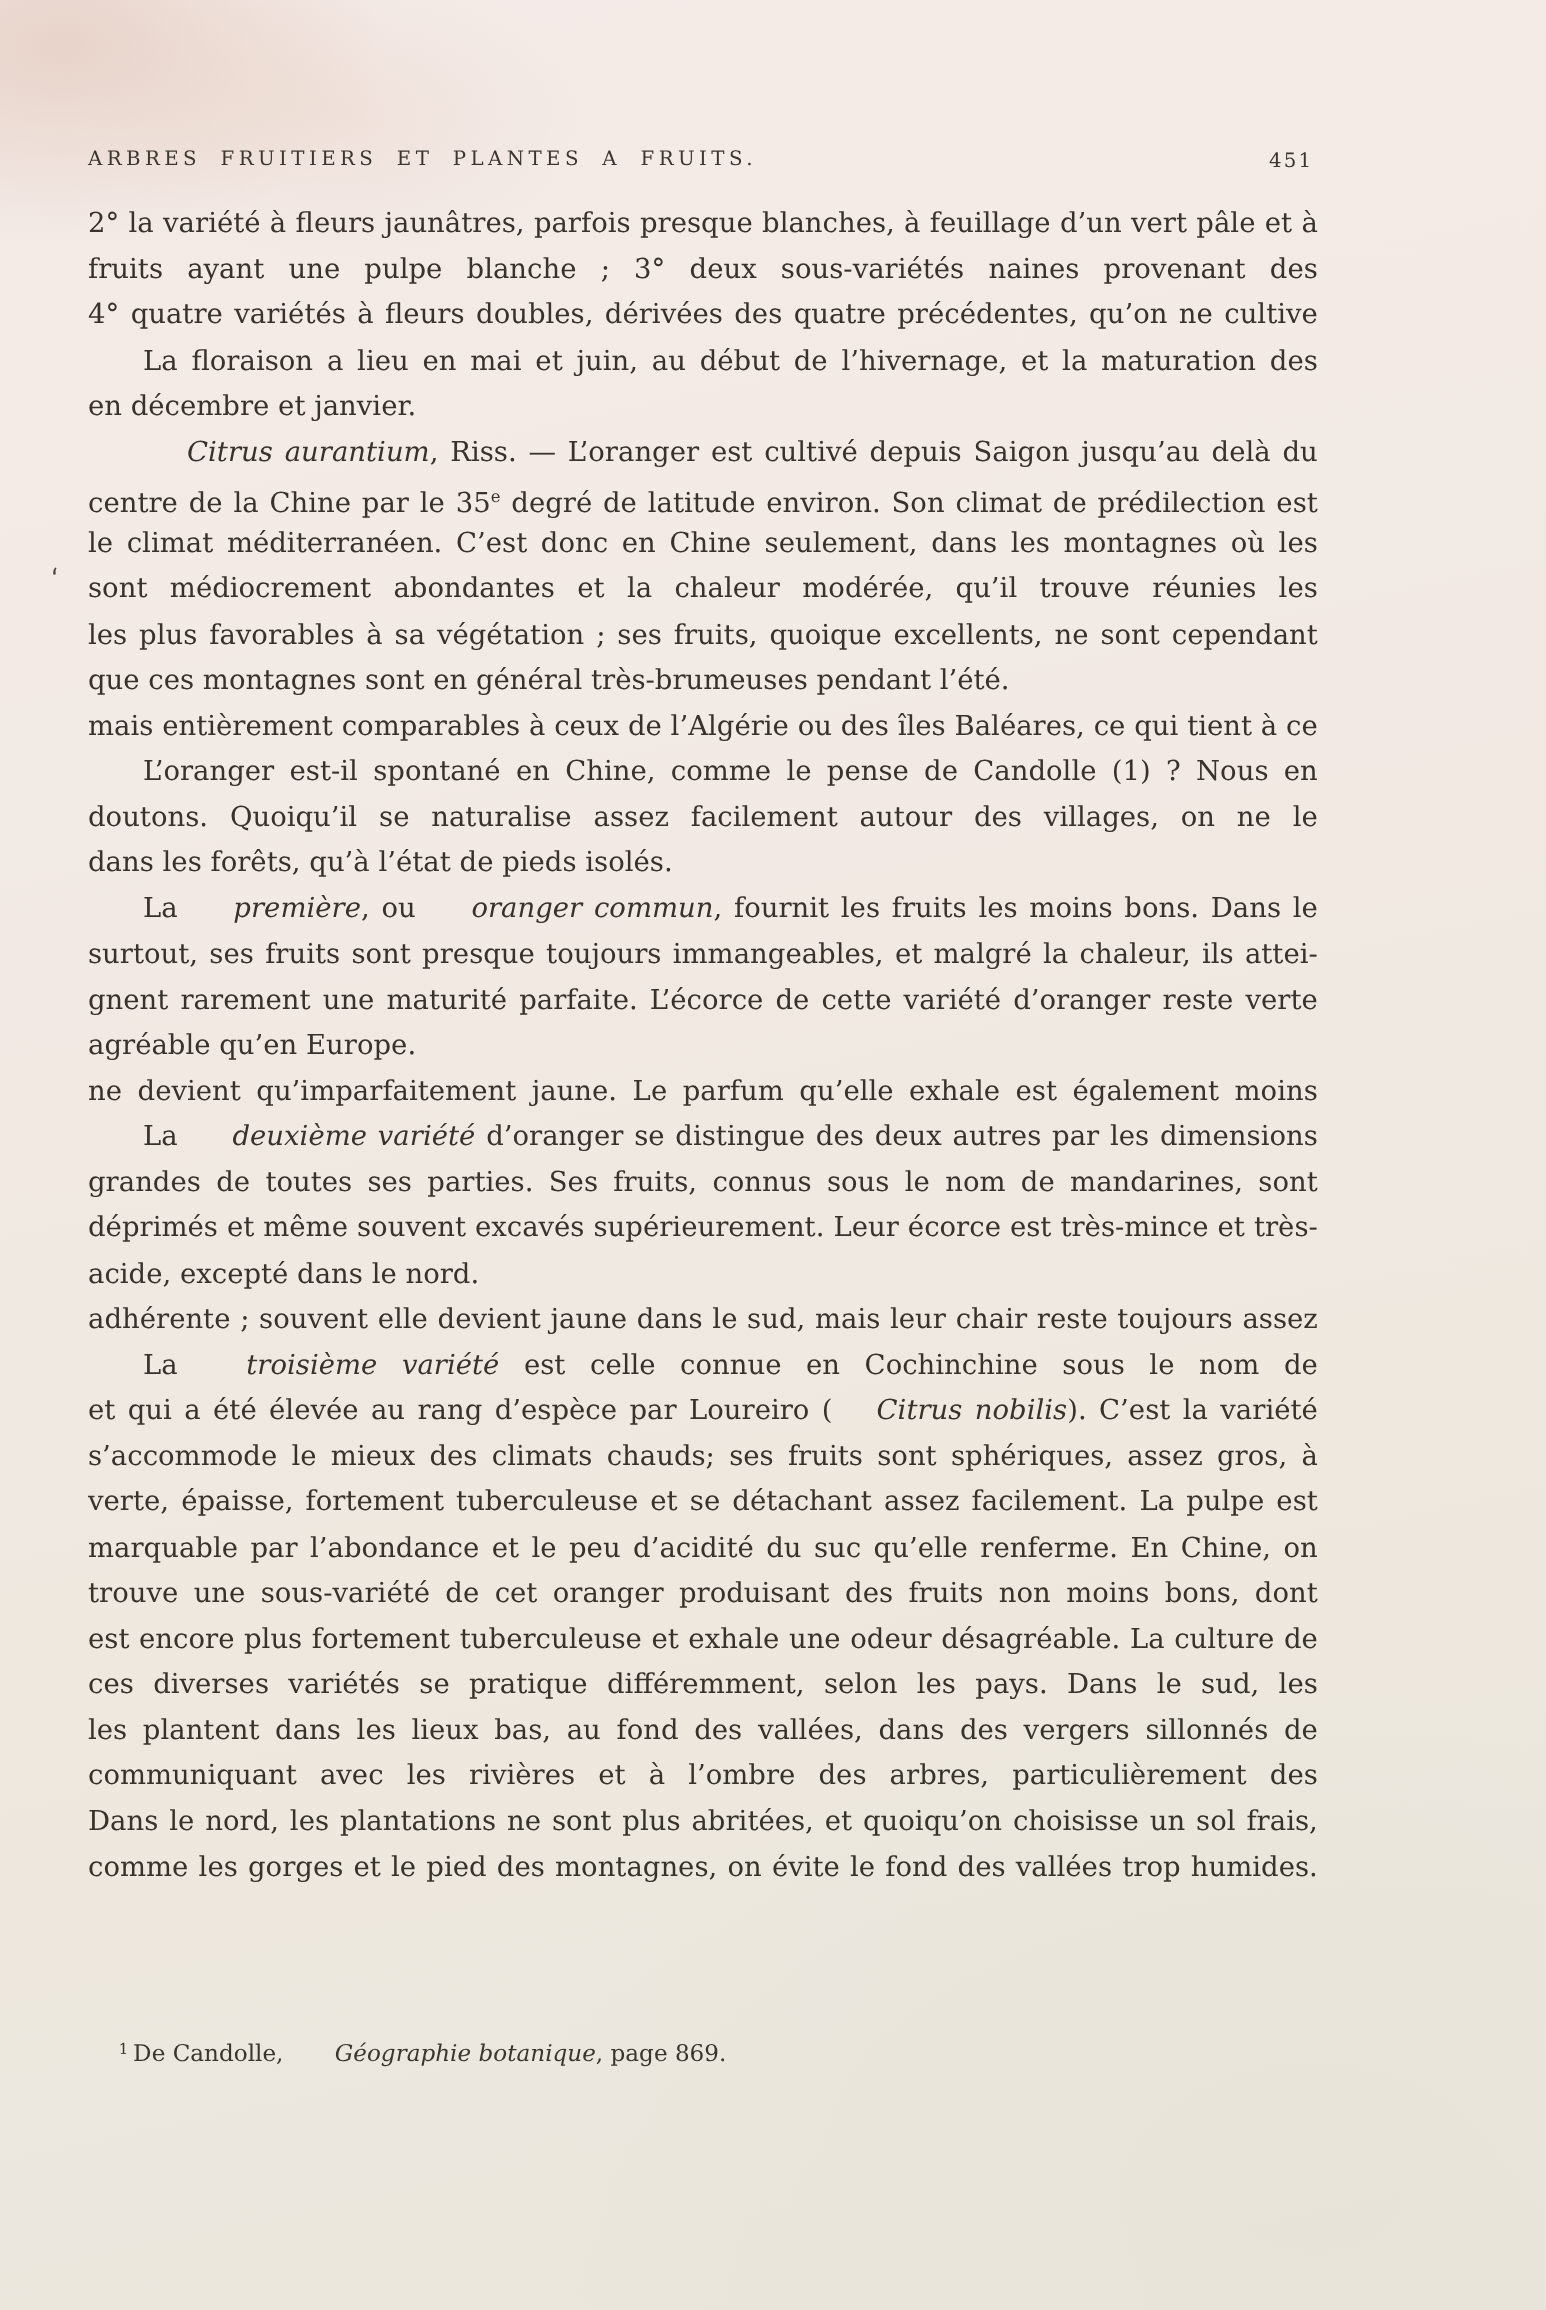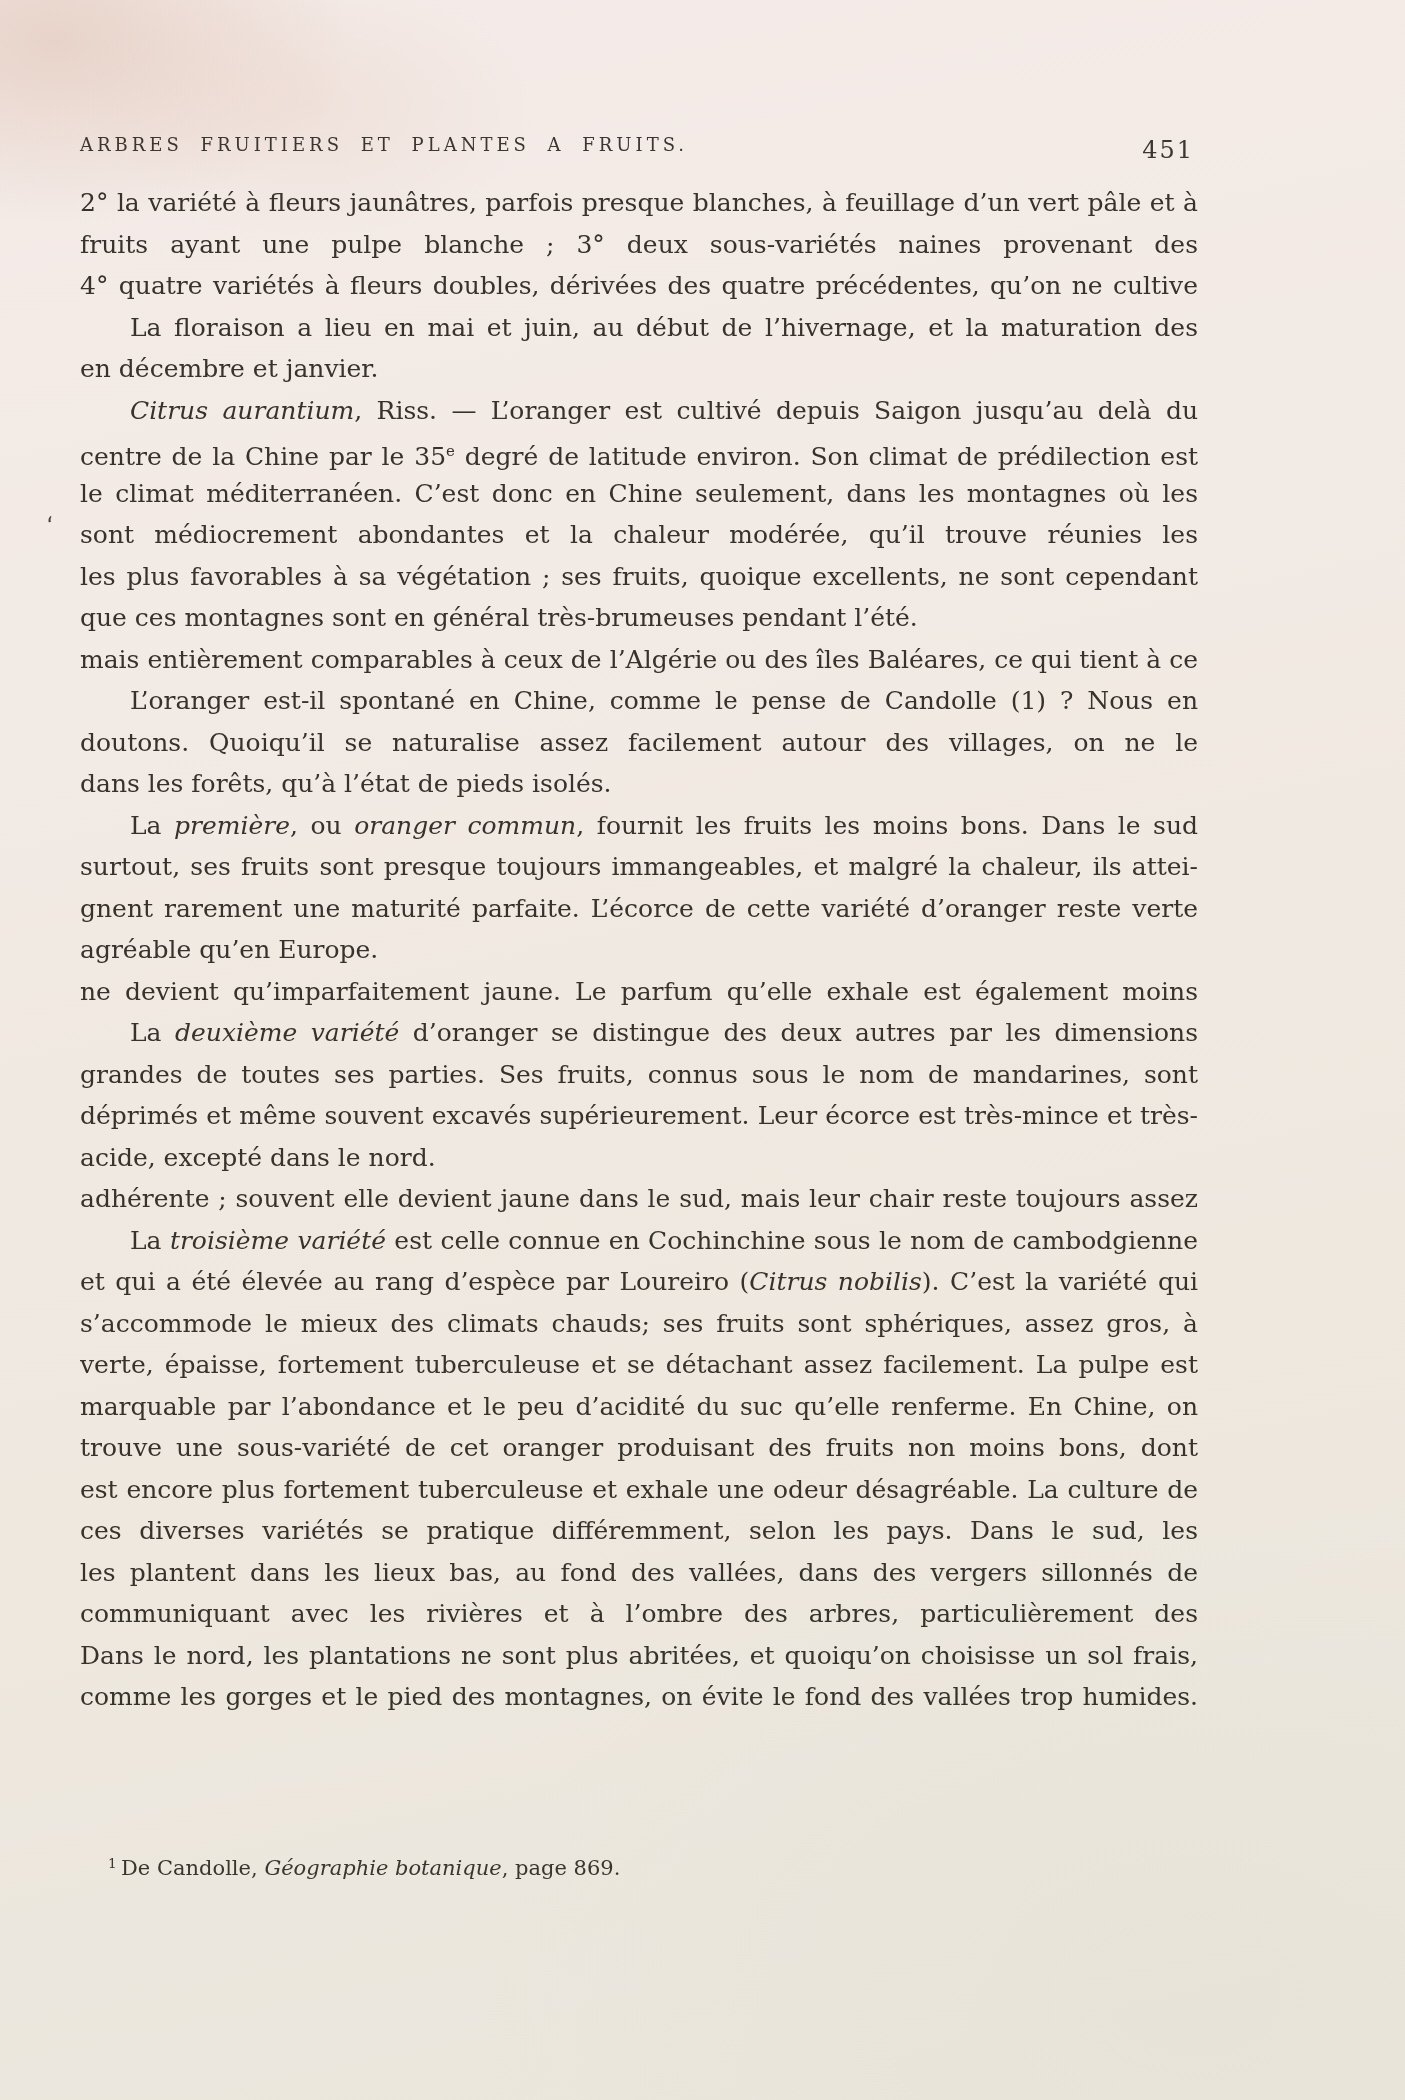--- a/index.html
+++ b/index.html
@@ -25,42 +25,42 @@
   .header-title {
     text-align: left;
     font-size: 18px;
     letter-spacing: 4px;
     word-spacing: 8px;
     color: #3b3631;
     white-space: nowrap;
   }
   .page-number {
     position: absolute; right: 4px; top: 2px;
-    font-size: 24px; letter-spacing: 2px;
+    font-size: 18px; letter-spacing: 2px;
     color: #3b3631;
   }
   .body-block {
     position: absolute; left: 80px; top: 182px; width: 1118px;
   }
   .line {
     height: 41.5px;
     line-height: 41.5px;
     font-size: 25px;
     text-align: justify;
     text-align-last: justify;
     overflow: hidden;
     white-space: normal;
   }
   .line.line-last {
     text-align-last: left;
   }
   .para.indent .line:first-child {
     text-indent: 50px;
   }
-  .it { font-style: italic; }
+  .it { font-style: italic; margin-left: 40px; }
   .sup {
     font-size: 0.6em;
     vertical-align: 9px;
     letter-spacing: 0;
   }
   .stray-mark {
     position: absolute; left: 47px; top: 512px;
     font-size: 24px; color: #4a443c;
     transform: rotate(-12deg);
   }

